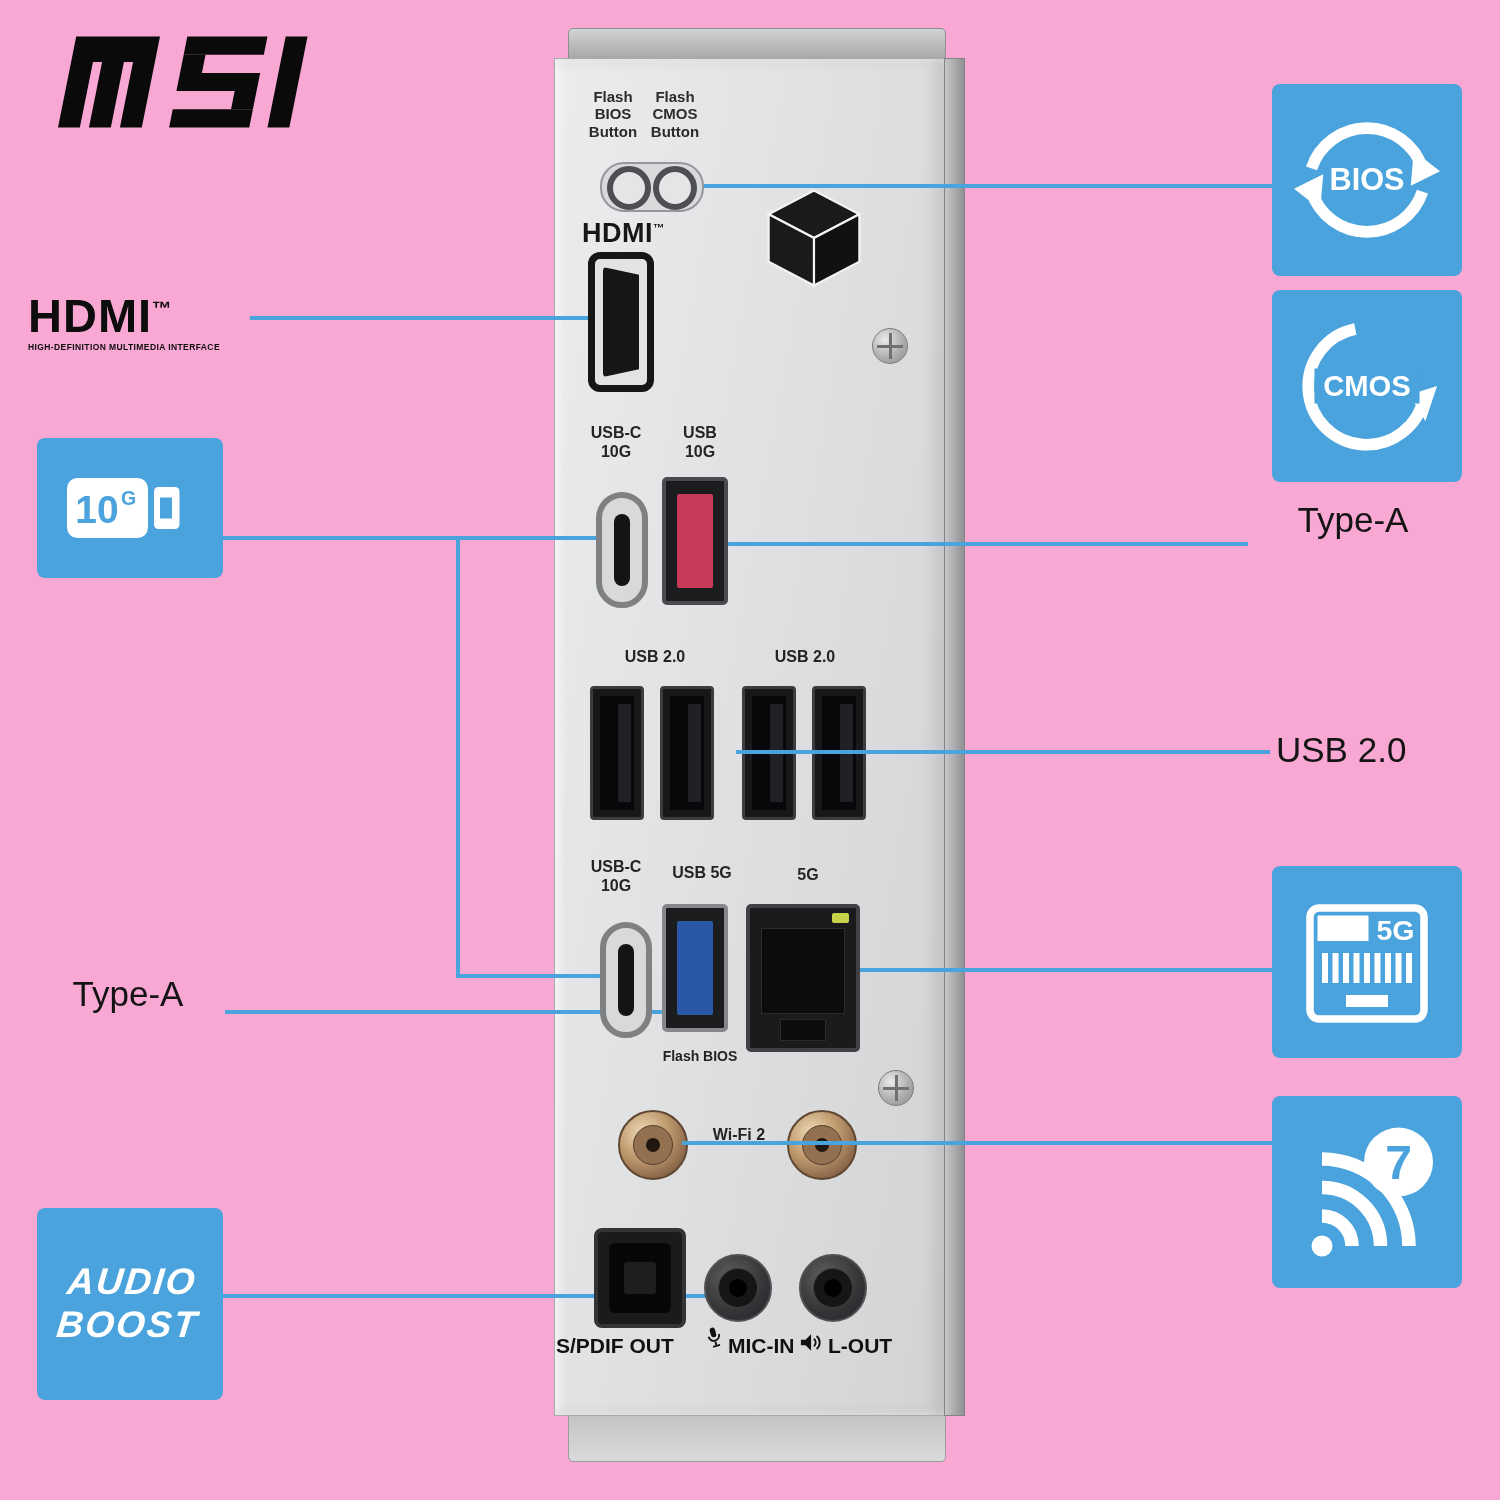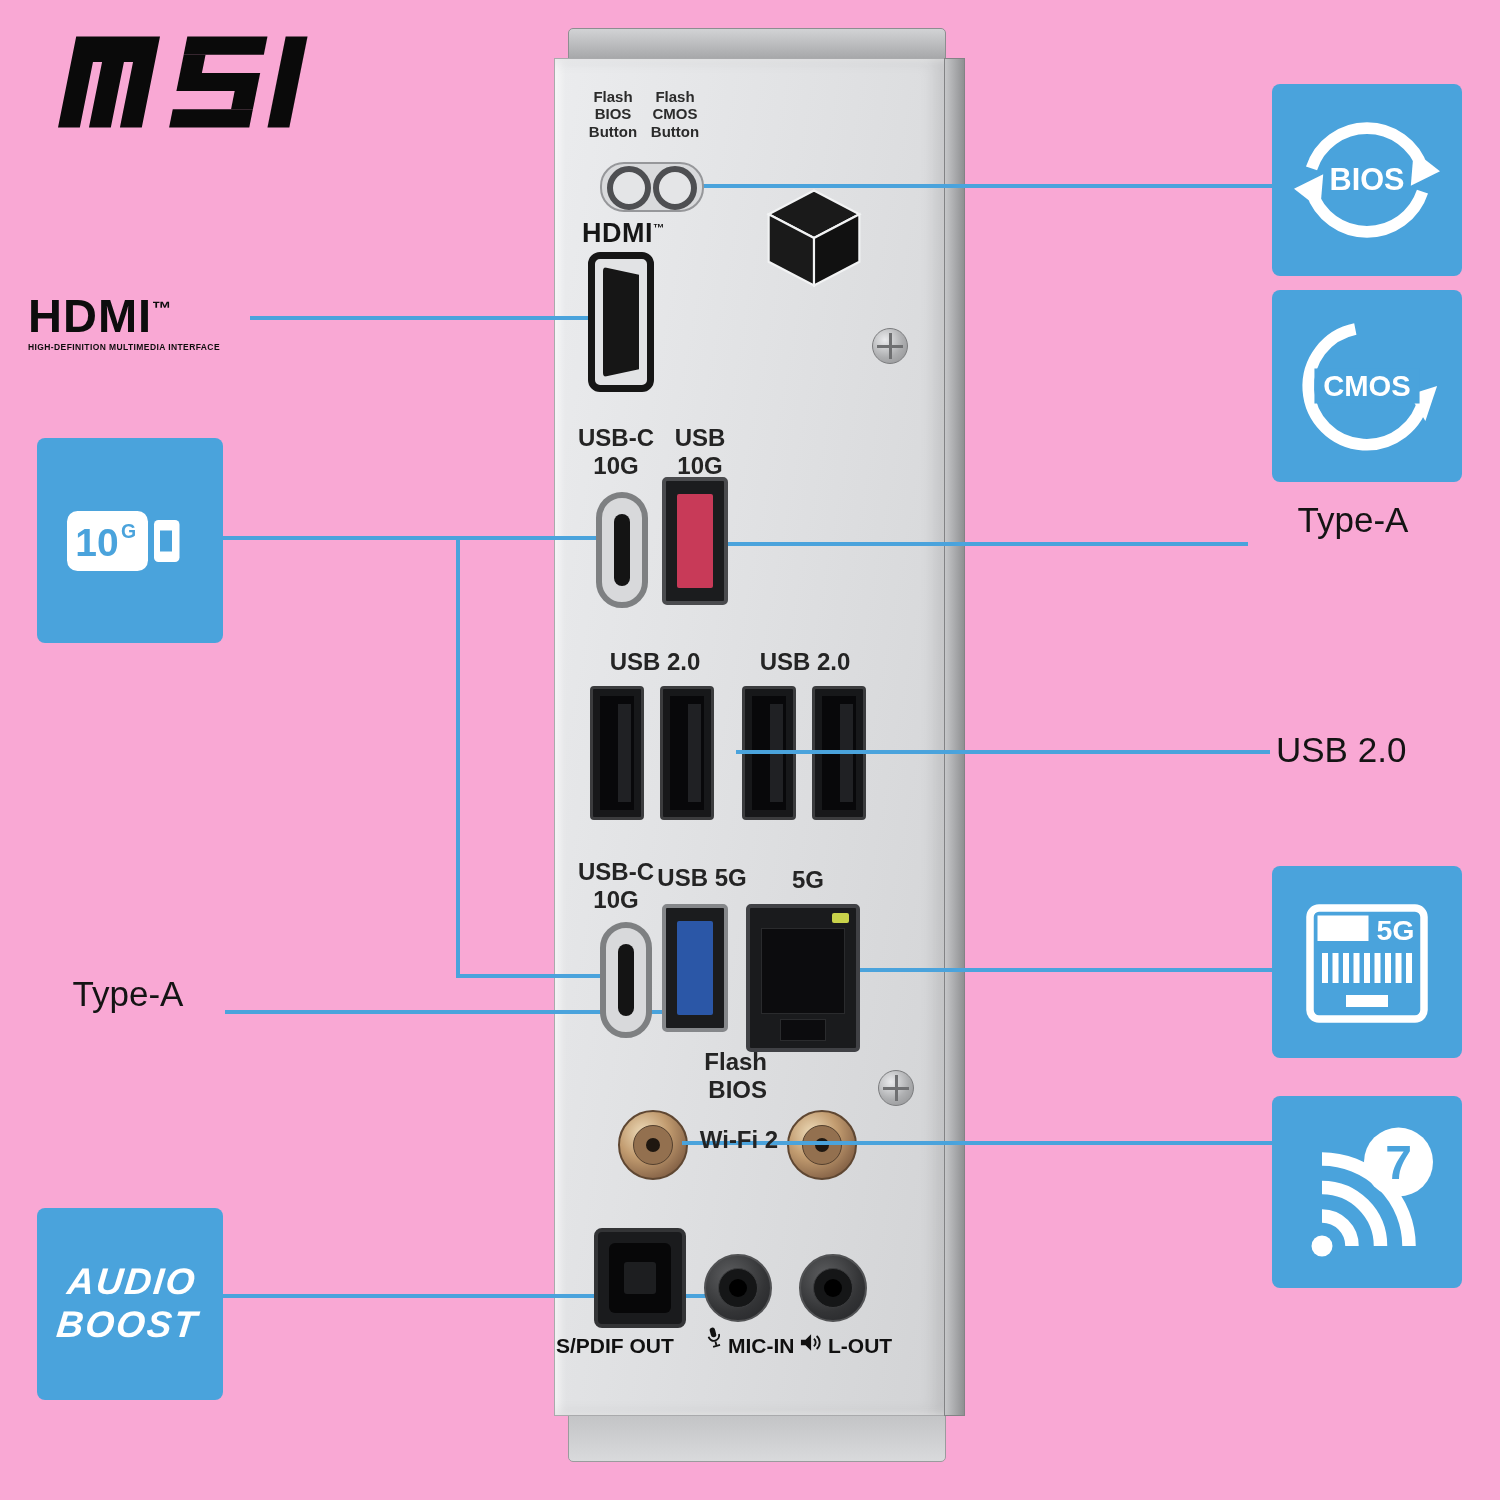--- a/index.html
+++ b/index.html
@@ -60,21 +60,21 @@
   .spdif::after{content:"";position:absolute;left:26px;right:26px;top:30px;bottom:30px;background:#1d1e20;border-radius:3px;}
   .screw{width:34px;height:34px;border-radius:50%;border:1px solid #7b7c7e;
     background:radial-gradient(circle at 35% 32%,#eaebed,#adaeb0 55%,#8e8f91);}
   .screw::before{content:"";position:absolute;left:4px;right:4px;top:50%;height:3px;margin-top:-1.5px;background:#6f7072;}
   .screw::after{content:"";position:absolute;top:4px;bottom:4px;left:50%;width:3px;margin-left:-1.5px;background:#6f7072;}
   .btn-capsule{width:100px;height:46px;border-radius:24px;background:#d9dadc;border:2px solid #96979a;}
   .pbtn{position:absolute;width:32px;height:32px;border-radius:50%;background:#e4e5e7;border:6px solid #4e4f52;}
 
   
   .plabel{position:absolute;z-index:7;font-weight:600;color:#242424;text-align:center;
-    line-height:1.18;font-size:24px;}
+    line-height:1.18;font-size:16px;}
   .tiny{font-size:15px;font-weight:700;line-height:1.15;color:#2b2b2b;}
   .side-label{position:absolute;z-index:5;font-size:35px;color:#141414;line-height:1.28;text-align:center;}
   .audio-lbl{position:absolute;z-index:7;font-size:21px;font-weight:700;color:#101010;}
 
   
   .badge{position:absolute;z-index:5;background:var(--accent,#4aa3dc);border-radius:8px;
     display:flex;align-items:center;justify-content:center;}
   .badge svg{display:block;}
   .badge text{font-family:"Liberation Sans", sans-serif;}
   .fill-accent{fill:var(--accent,#4aa3dc);}
@@ -166,21 +166,21 @@
   <div class="plabel" style="left:776px;top:866px;width:64px;">5G</div>
   <div class="port usbc" style="left:600px;top:922px;"></div>
   <div class="port usba usb-blue-shell" style="left:662px;top:904px;">
     <div class="tongue tongue-blue"></div>
   </div>
   <div class="port eth" style="left:746px;top:904px;">
     <div class="led"></div>
     <div class="cav"></div>
     <div class="clip"></div>
   </div>
-  <div class="plabel" style="left:671px;top:1048px;width:96px;font-size:24px;font-weight:700;text-align:right;">Flash BIOS</div>
+  <div class="plabel" style="left:652px;top:1048px;width:96px;font-size:14px;font-weight:700;">Flash BIOS</div>
 
   <div class="port antenna" style="left:618px;top:1110px;"></div>
   <div class="port antenna" style="left:787px;top:1110px;"></div>
   <div class="plabel" style="left:692px;top:1126px;width:94px;">Wi-Fi 2</div>
 
   <div class="port spdif" style="left:594px;top:1228px;"></div>
   <div class="port jack" style="left:704px;top:1254px;"></div>
   <div class="port jack" style="left:799px;top:1254px;"></div>
   <div class="audio-lbl" style="left:556px;top:1334px;width:128px;">S/PDIF OUT</div>
   <div class="abs" style="left:706px;top:1326px;z-index:7;transform:rotate(-15deg);">
@@ -212,21 +212,21 @@
       <polygon fill="#0a0a0a" points="126,80 214,80 210,100 122,100"></polygon>
       <polygon fill="#0a0a0a" points="250,0 274,0 254,100 230,100"></polygon>
     </svg>
   </div>
 
   <div class="abs" style="left:28px;top:292px;width:232px;z-index:5;">
     <div class="hdmi-logo-title"><span>HDMI</span><sup>™</sup></div>
     <div class="hdmi-logo-sub">HIGH-DEFINITION MULTIMEDIA INTERFACE</div>
   </div>
 
-  <div class="badge" style="left:37px;top:438px;width:186px;height:205px;">
+  <div class="badge" style="left:37px;top:438px;width:186px;height:140px;">
     <svg viewBox="0 0 100 100" width="150" height="150">
       <rect x="8" y="30" width="54" height="40" rx="7" fill="#fff"></rect>
       <text x="28" y="60" text-anchor="middle" font-size="26" font-weight="bold" class="fill-accent">10</text>
       <text x="49" y="48" text-anchor="middle" font-size="13" font-weight="bold" class="fill-accent">G</text>
       <rect x="66" y="36" width="17" height="28" rx="3" fill="#fff"></rect>
       <rect x="70" y="43" width="8" height="14" class="fill-accent"></rect>
     </svg>
   </div>
 
   <div class="side-label" style="left:8px;top:972px;width:240px;">

